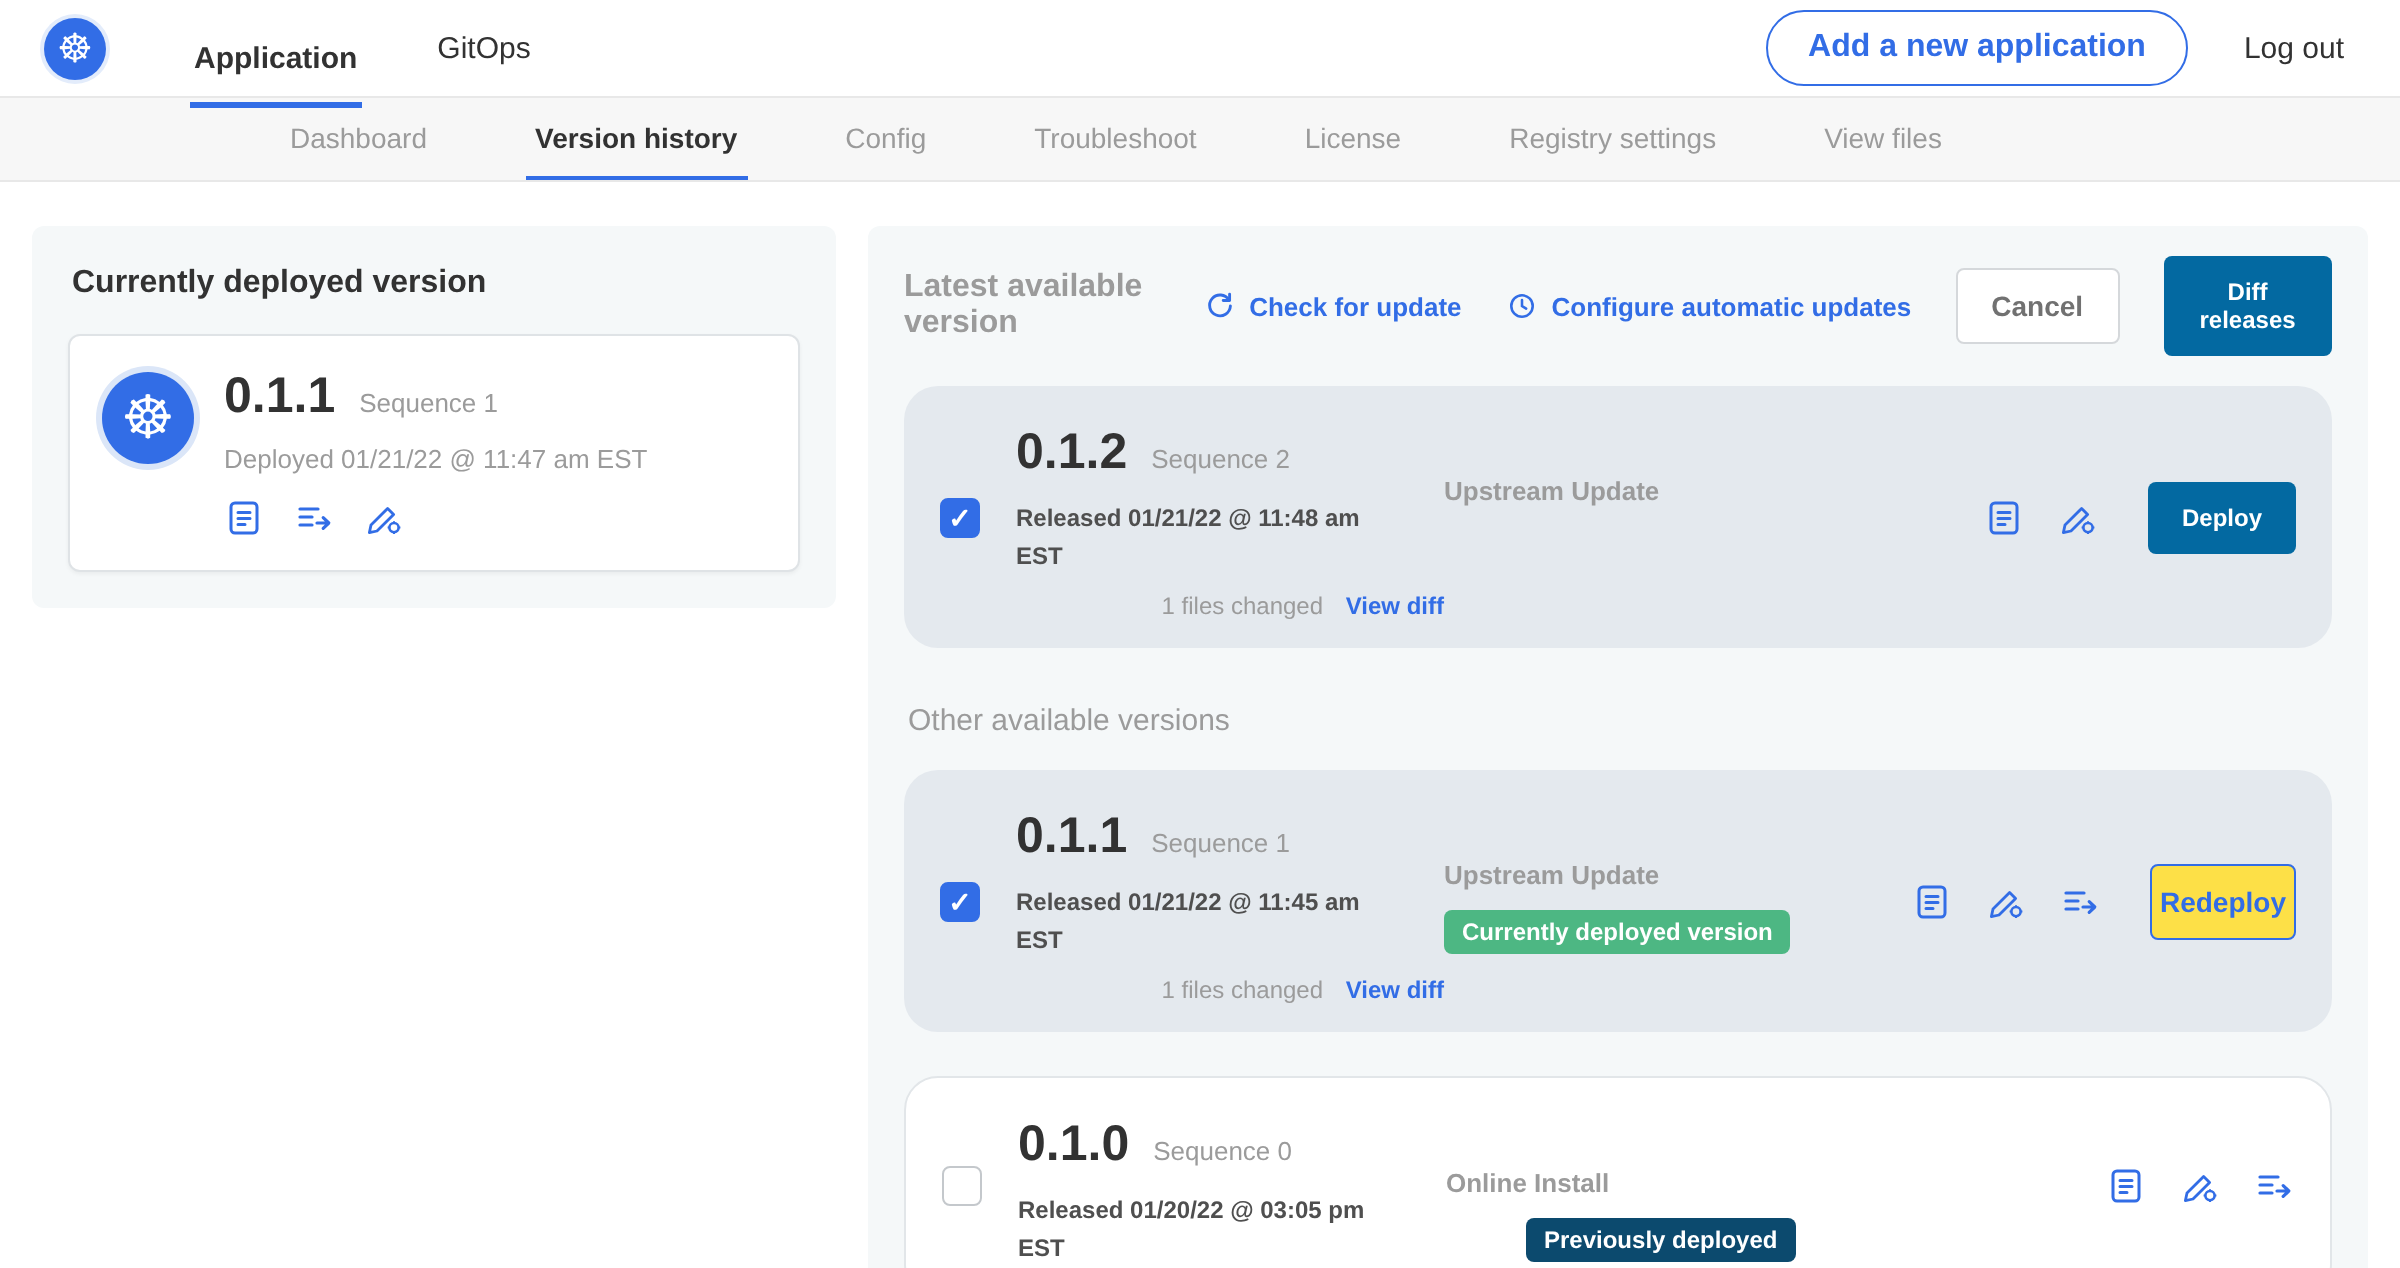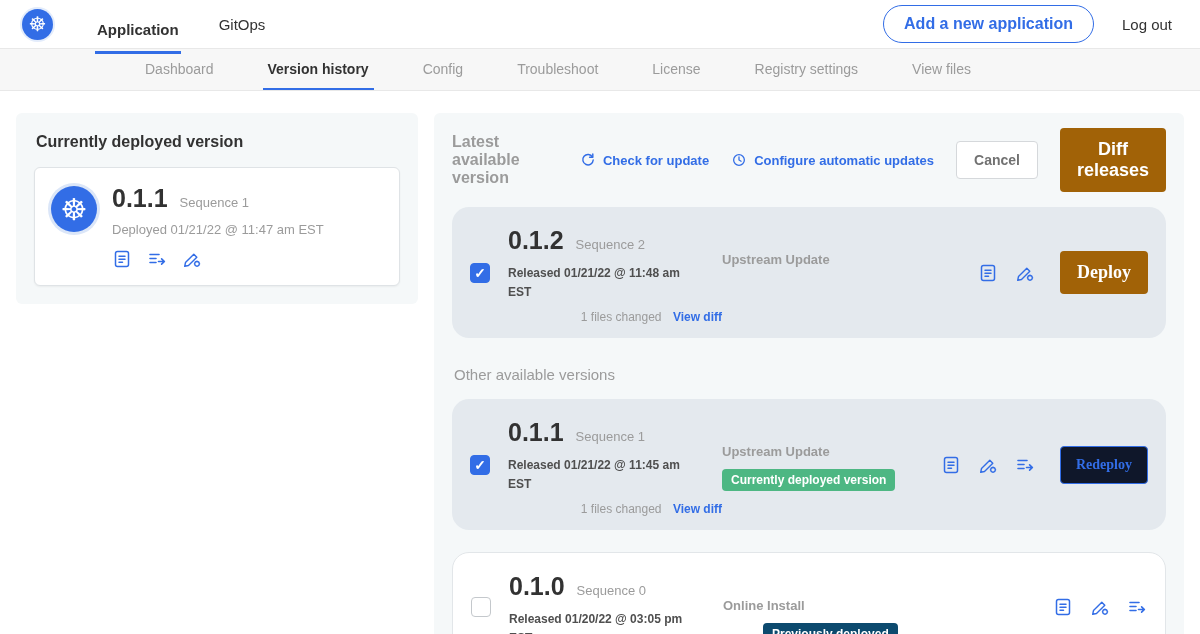--- a/index.html
+++ b/index.html
@@ -151,37 +151,37 @@
     background: #fff;
     border: 1px solid #d5d8db;
     color: #717171;
     font-family: inherit;
     font-size: 14px; font-weight: bold;
     border-radius: 4px;
     padding: 10px 17px;
     cursor: pointer;
   }
   .primary-btn {
-    background: #a16207;
+    background: #0369a1;
     border: none;
     color: #fff;
     font-family: inherit;
-    font-size: 18px; font-weight: bold;
+    font-size: 12px; font-weight: bold;
     border-radius: 4px;
     padding: 11px 17px;
     cursor: pointer;
   }
   .outline-btn {
-    background: #0f172a;
+    background: #fde047;
     border: 1px solid #326de6;
     color: #326de6;
     font-family: inherit;
     font-size: 14px; font-weight: bold;
     border-radius: 4px;
-    padding: 10px 15px;
+    padding: 10px 4px;
     cursor: pointer;
   }
 
   .version-row {
     display: flex;
     border-radius: 17px;
     padding: 14px 18px;
   }
   .version-row.selected { background: #e4e9ee; }
   .version-row.plain { background: #fff; border: 1px solid #e2e6e9; }
@@ -211,21 +211,21 @@
     display: inline-block;
     margin-top: 10px;
     font-size: 12px; font-weight: bold;
     color: #fff;
     padding: 4px 9px;
     border-radius: 4px;
   }
   .badge.green { background: #4db783; }
   .badge.gray { background: #0c4a6e; margin-left: 40px; }
 
-  .col-actions { align-self: stretch; display: flex; align-items: center; gap: 17px; color: #326de6; font-family: Liberation Serif, serif; }
+  .col-actions { align-self: stretch; display: flex; align-items: center; gap: 17px; color: #326de6; }
   .col-actions .action-btn { margin-left: 8px; }
 
   .other-label { font-size: 15px; color: #9b9b9b; margin: 28px 2px 16px; }
   .row-gap { height: 22px; }
 </style>
 </head>
 <body>
 
 <div class="topbar">
   <div class="logo">☸</div>

